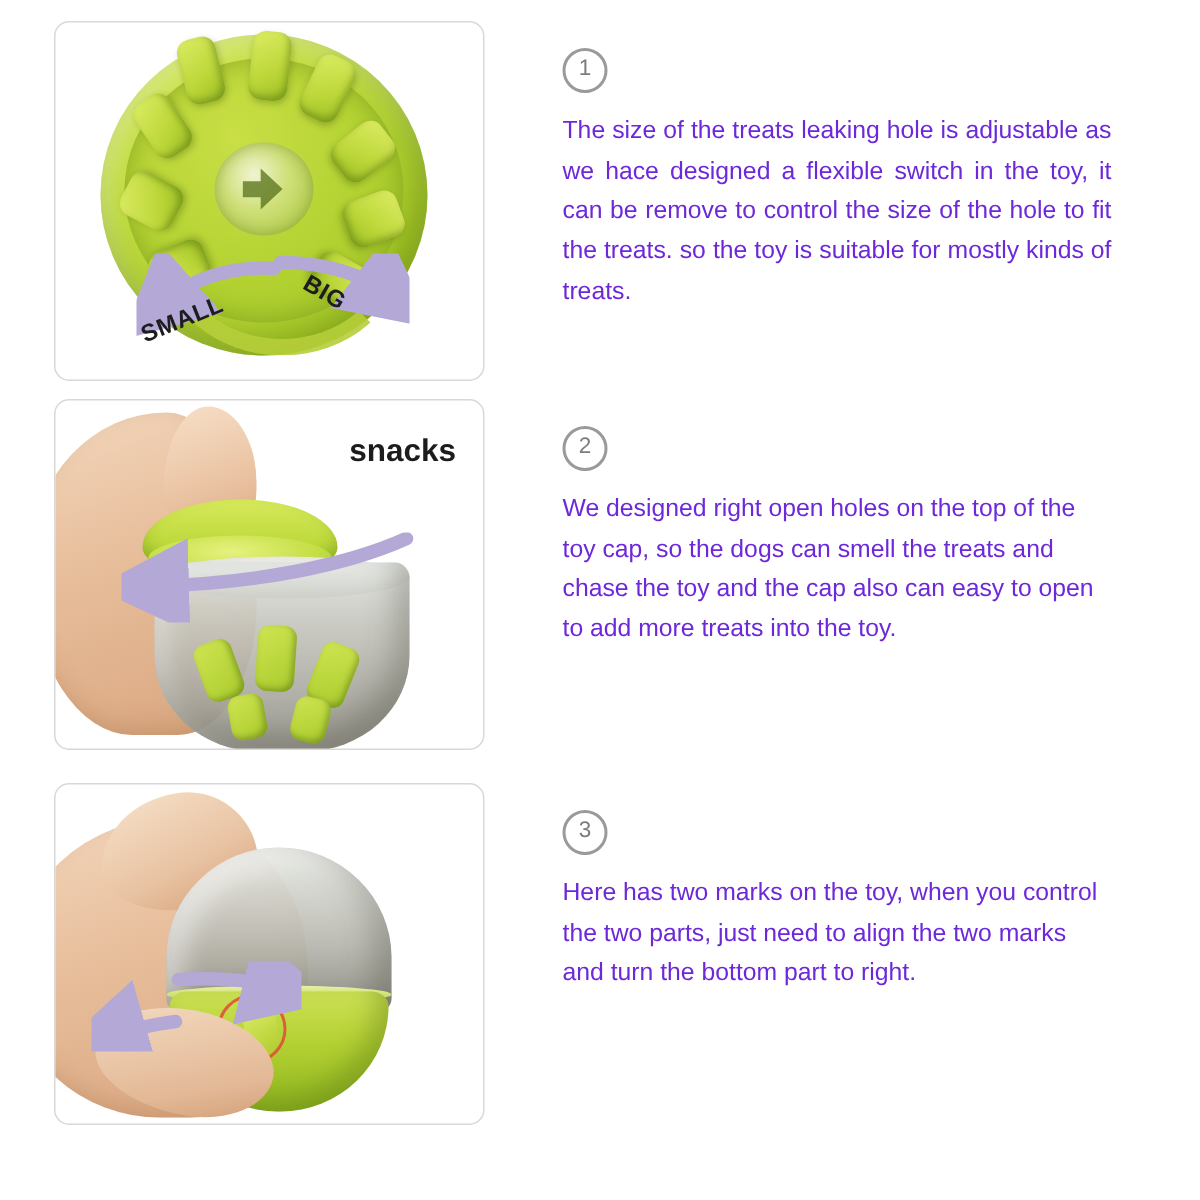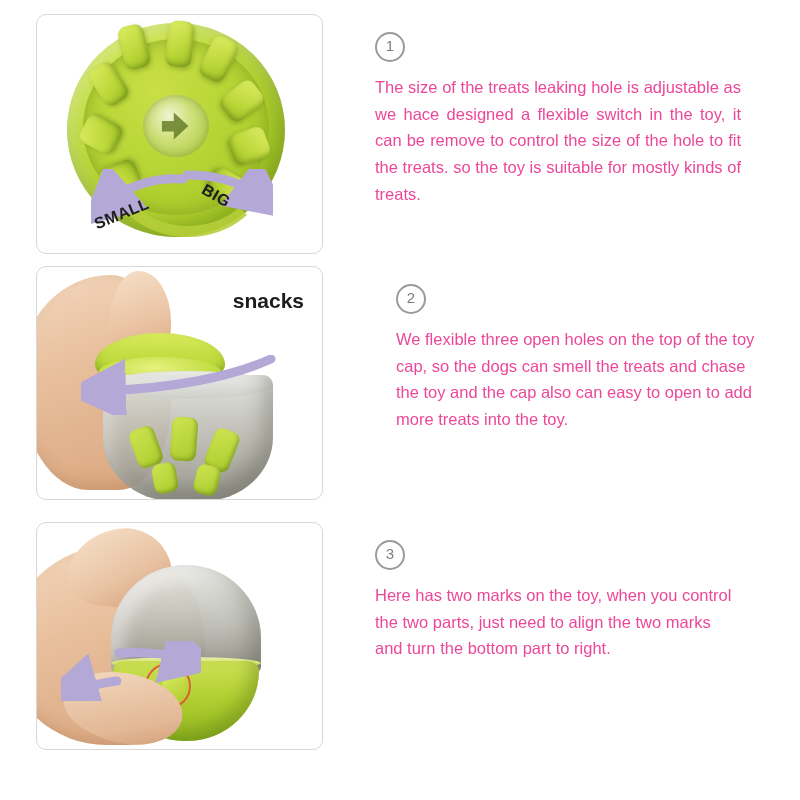--- a/index.html
+++ b/index.html
@@ -20,21 +20,21 @@
     height: 800px;
     box-sizing: border-box;
     padding: 14px 18px 14px 36px;
   }
   .row {
     display: flex;
     align-items: flex-start;
     width: 100%;
   }
   .row-1 { height: 252px; }
-  .row-2 { height: 256px; gap: 21px; }
+  .row-2 { height: 256px; }
   .row-3 { height: 250px; }
 
   .photo-frame {
     position: relative;
     width: 285px;
     min-width: 285px;
     border: 1px solid #d8d8d8;
     border-radius: 10px;
     background: #ffffff;
     overflow: hidden;
@@ -57,21 +57,21 @@
     color: #7d7d7d;
     font-size: 15px;
     line-height: 24px;
     text-align: center;
     font-family: "Liberation Sans", sans-serif;
     margin-bottom: 12px;
   }
   .para {
     font-size: 16.5px;
     line-height: 1.62;
-    color: #ec4899;
+    color: #6d28d9;
     max-width: 366px;
   }
   .para.justify { text-align: justify; }
 
   
   .disc-wrap {
     position: absolute;
     left: 50%;
     top: 50%;
     transform: translate(-50%, -50%);
@@ -357,21 +357,21 @@
           </marker>
         </defs>
         <path d="M190,4 C150,22 90,34 18,36" stroke="#b3a8d6" stroke-width="9" fill="none" stroke-linecap="round" marker-end="url(#ah3)"></path>
       </svg>
 
       <div class="snacks-label">snacks</div>
     </div>
 
     <div class="text-col">
       <div class="step-badge">2</div>
-      <div class="para">We flexible three open holes on the top of the toy cap, so the dogs can smell the treats and chase the toy and the cap also can easy to open to add more treats into the toy.</div>
+      <div class="para">We designed right open holes on the top of the toy cap, so the dogs can smell the treats and chase the toy and the cap also can easy to open to add more treats into the toy.</div>
     </div>
   </div>
 
   <div class="row row-3">
 
     <div class="photo-frame pf3">
       <div class="skin p3-hand"></div>
       <div class="p3-thumb"></div>
       <div class="p3-dome"></div>
       <div class="p3-seam"></div>

